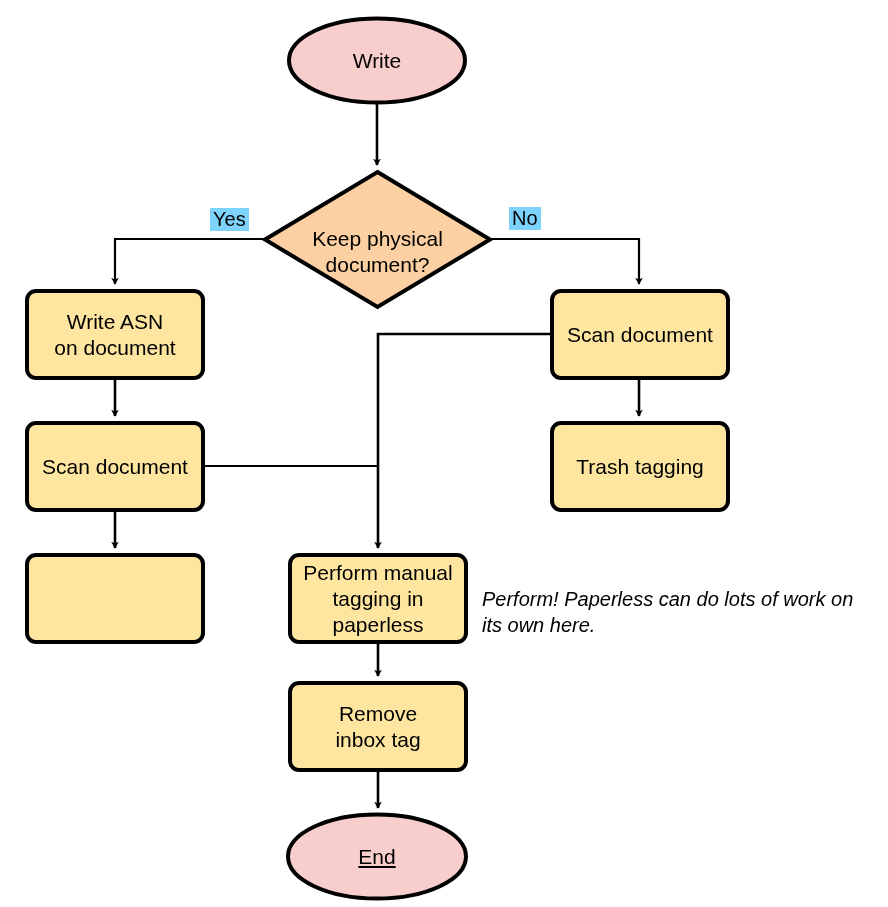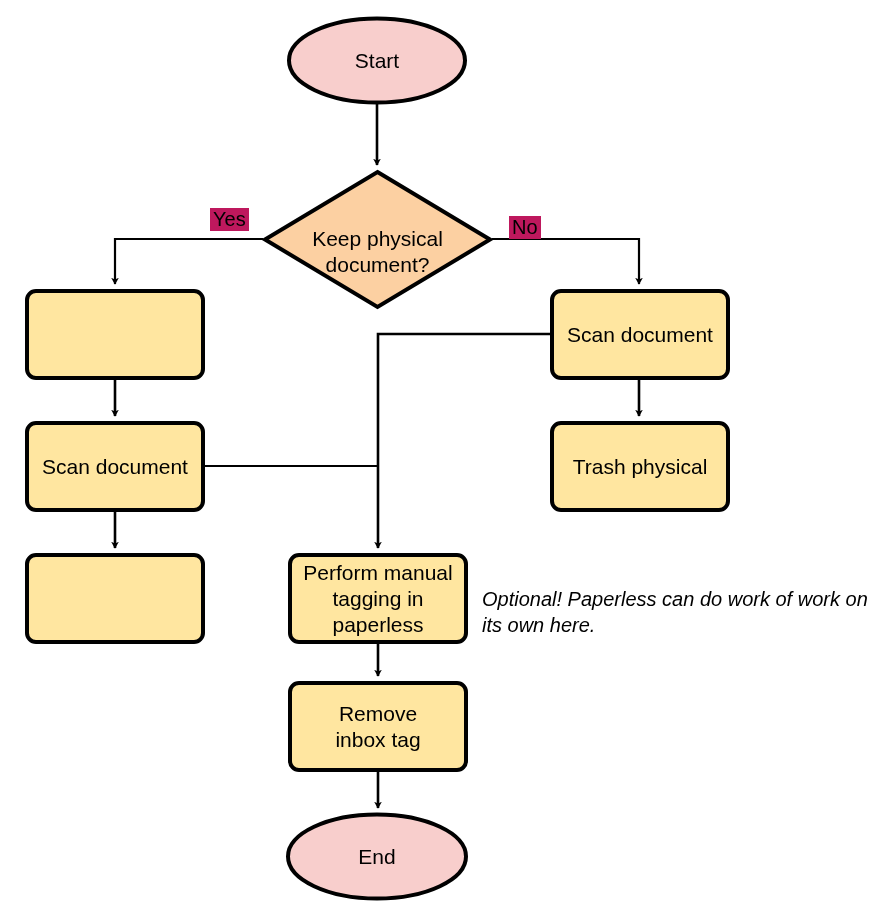--- a/index.html
+++ b/index.html
@@ -35,21 +35,21 @@
     line-height: 26px;
     font-family: "Liberation Sans", sans-serif;
     white-space: pre-line;
     pointer-events: none;
   }
   .edge-label {
     position: absolute;
     color: #000000;
     font-size: 20px;
     font-family: "Liberation Sans", sans-serif;
-    background: #be185d;
+    background: #7dd3fc;
     padding: 0 3px;
     white-space: nowrap;
   }
   .annotation {
     position: absolute;
     color: #000000;
     font-size: 20px;
     line-height: 26px;
     font-style: italic;
     font-family: "Liberation Sans", sans-serif;
@@ -102,42 +102,44 @@
 
     <path d="M552,334 L378,334 L378,548" fill="none" stroke="#000000" stroke-width="2.6" marker-end="url(#arrow)"></path>
 
     <path d="M203,466 L378,466" fill="none" stroke="#000000" stroke-width="2.2"></path>
 
     <path d="M378,642 L378,676" fill="none" stroke="#000000" stroke-width="2.6" marker-end="url(#arrow)"></path>
 
     <path d="M378,770 L378,808" fill="none" stroke="#000000" stroke-width="2.6" marker-end="url(#arrow)"></path>
   </svg>
 
-  <div class="node-label" style="left:288px; top:18px; width:178px; height:85px;">Start</div>
+  <div class="node-label" style="left:288px; top:18px; width:178px; height:85px;">Write</div>
 
   <div class="node-label" style="left:265px; top:184px; width:225px; height:135px;">Keep physical
 document?</div>
 
+  <div class="node-label" style="left:27px; top:291px; width:176px; height:87px;">Write ASN
+on document</div>
 
   <div class="node-label" style="left:27px; top:423px; width:176px; height:87px;">Scan document</div>
 
 
   <div class="node-label" style="left:552px; top:291px; width:176px; height:87px;">Scan document</div>
 
-  <div class="node-label" style="left:552px; top:423px; width:176px; height:87px;">Trash physical</div>
+  <div class="node-label" style="left:552px; top:423px; width:176px; height:87px;">Trash tagging</div>
 
   <div class="node-label" style="left:290px; top:555px; width:176px; height:87px;text-align:center;">Perform manual
 tagging in
 paperless</div>
 
   <div class="node-label" style="left:290px; top:683px; width:176px; height:87px;">Remove
 inbox tag</div>
 
-  <div class="node-label" style="left:288px; top:814px; width:178px; height:85px;">End</div>
+  <div class="node-label" style="left:288px; top:814px; width:178px; height:85px;text-decoration:underline;">End</div>
 
   <div class="edge-label" style="left:210px; top:208px;">Yes</div>
 
-  <div class="edge-label" style="left:509px; top:216px;">No</div>
+  <div class="edge-label" style="left:509px; top:207px;">No</div>
 
-  <div class="annotation" style="left:482px; top:586px; width:400px;">Optional! Paperless can do work of work on
+  <div class="annotation" style="left:482px; top:586px; width:400px;">Perform! Paperless can do lots of work on
 its own here.</div>
 
 </div>
 
 </body></html>

